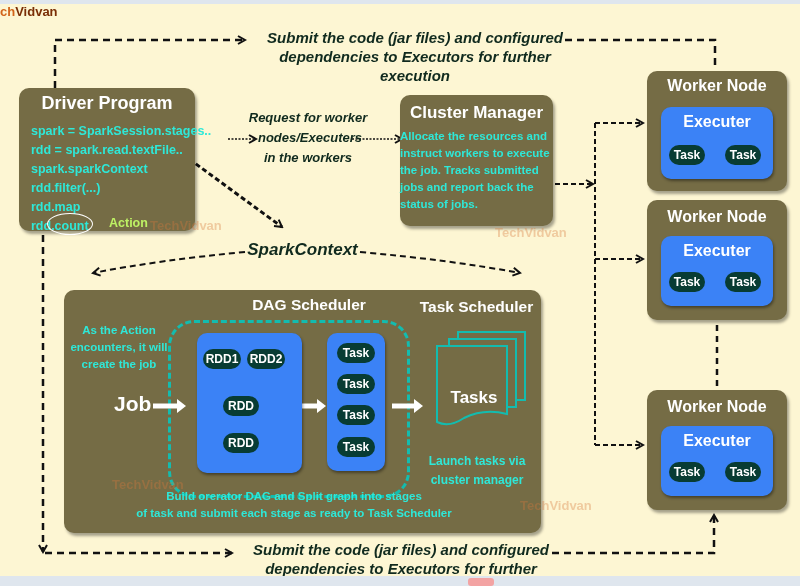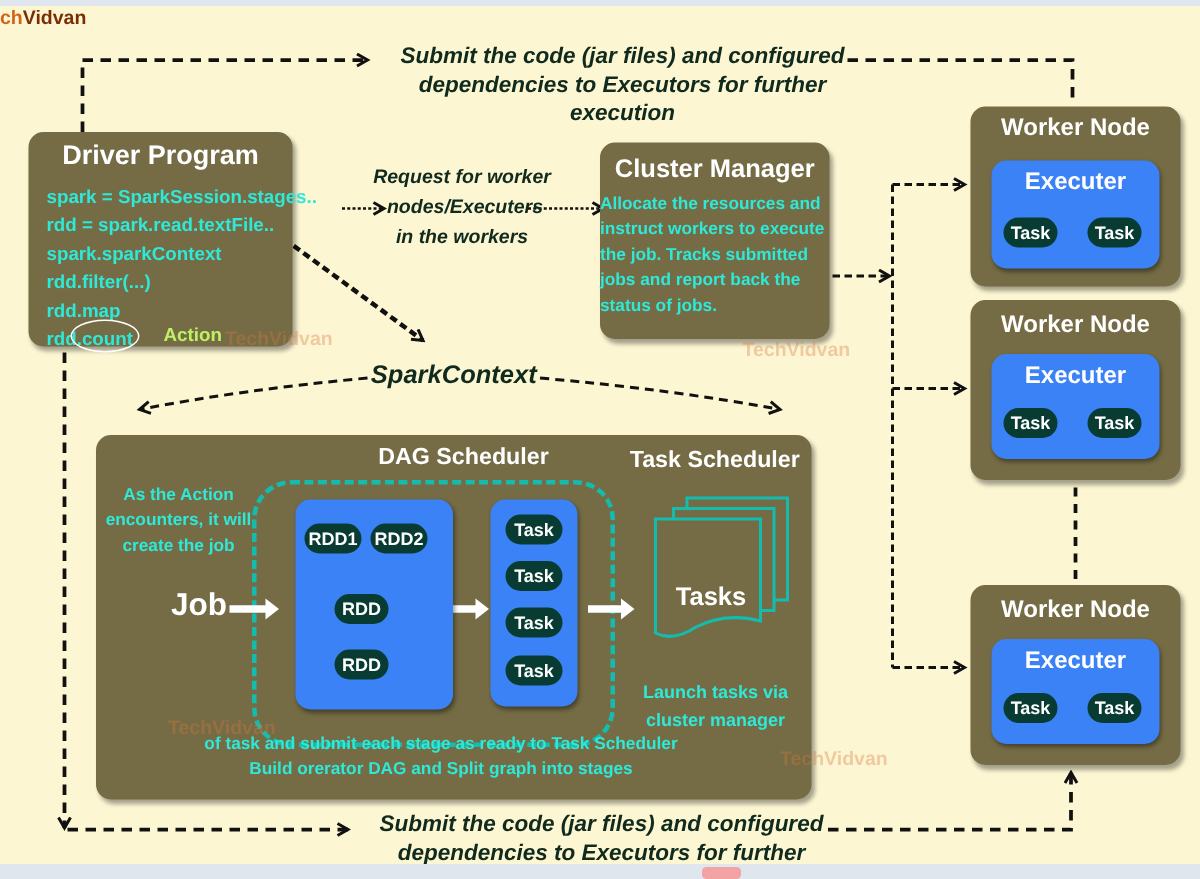--- a/index.html
+++ b/index.html
@@ -140,22 +140,22 @@
     <div class="pill" style="left:10px;top:41px;width:38px;">Task</div>
     <div class="pill" style="left:10px;top:72px;width:38px;">Task</div>
     <div class="pill" style="left:10px;top:104px;width:38px;">Task</div>
   </div>
   <div class="title" style="left:380px;top:98px;width:60px;font-size:17px;">Tasks</div>
   <div class="cyan" style="position:absolute;left:358px;top:162px;width:110px;text-align:center;font-size:12px;line-height:19px;">
     <div>Launch tasks via</div>
     <div>cluster manager</div>
   </div>
   <div class="cyan" style="position:absolute;left:40px;top:198px;width:380px;text-align:center;font-size:11.5px;line-height:17px;">
+    <div>Build orerator DAG and Split graph into stages</div>
     <div>of task and submit each stage as ready  to Task Scheduler</div>
-    <div>Build orerator DAG and Split graph into stages</div>
   </div>
 </div>
 <div class="wm" style="left:112px;top:477px;"><span>Tech</span><span>Vidvan</span></div>
 
 <div class="box" style="left:647px;top:71px;width:140px;height:120px;">
   <div class="title" style="left:0;top:6px;width:140px;font-size:16px;">Worker Node</div>
   <div class="teal" style="left:14px;top:36px;width:112px;height:72px;">
     <div class="title" style="left:0;top:6px;width:112px;font-size:16px;">Executer</div>
     <div class="pill" style="left:8px;top:38px;width:36px;">Task</div>
     <div class="pill" style="left:64px;top:38px;width:36px;">Task</div>

